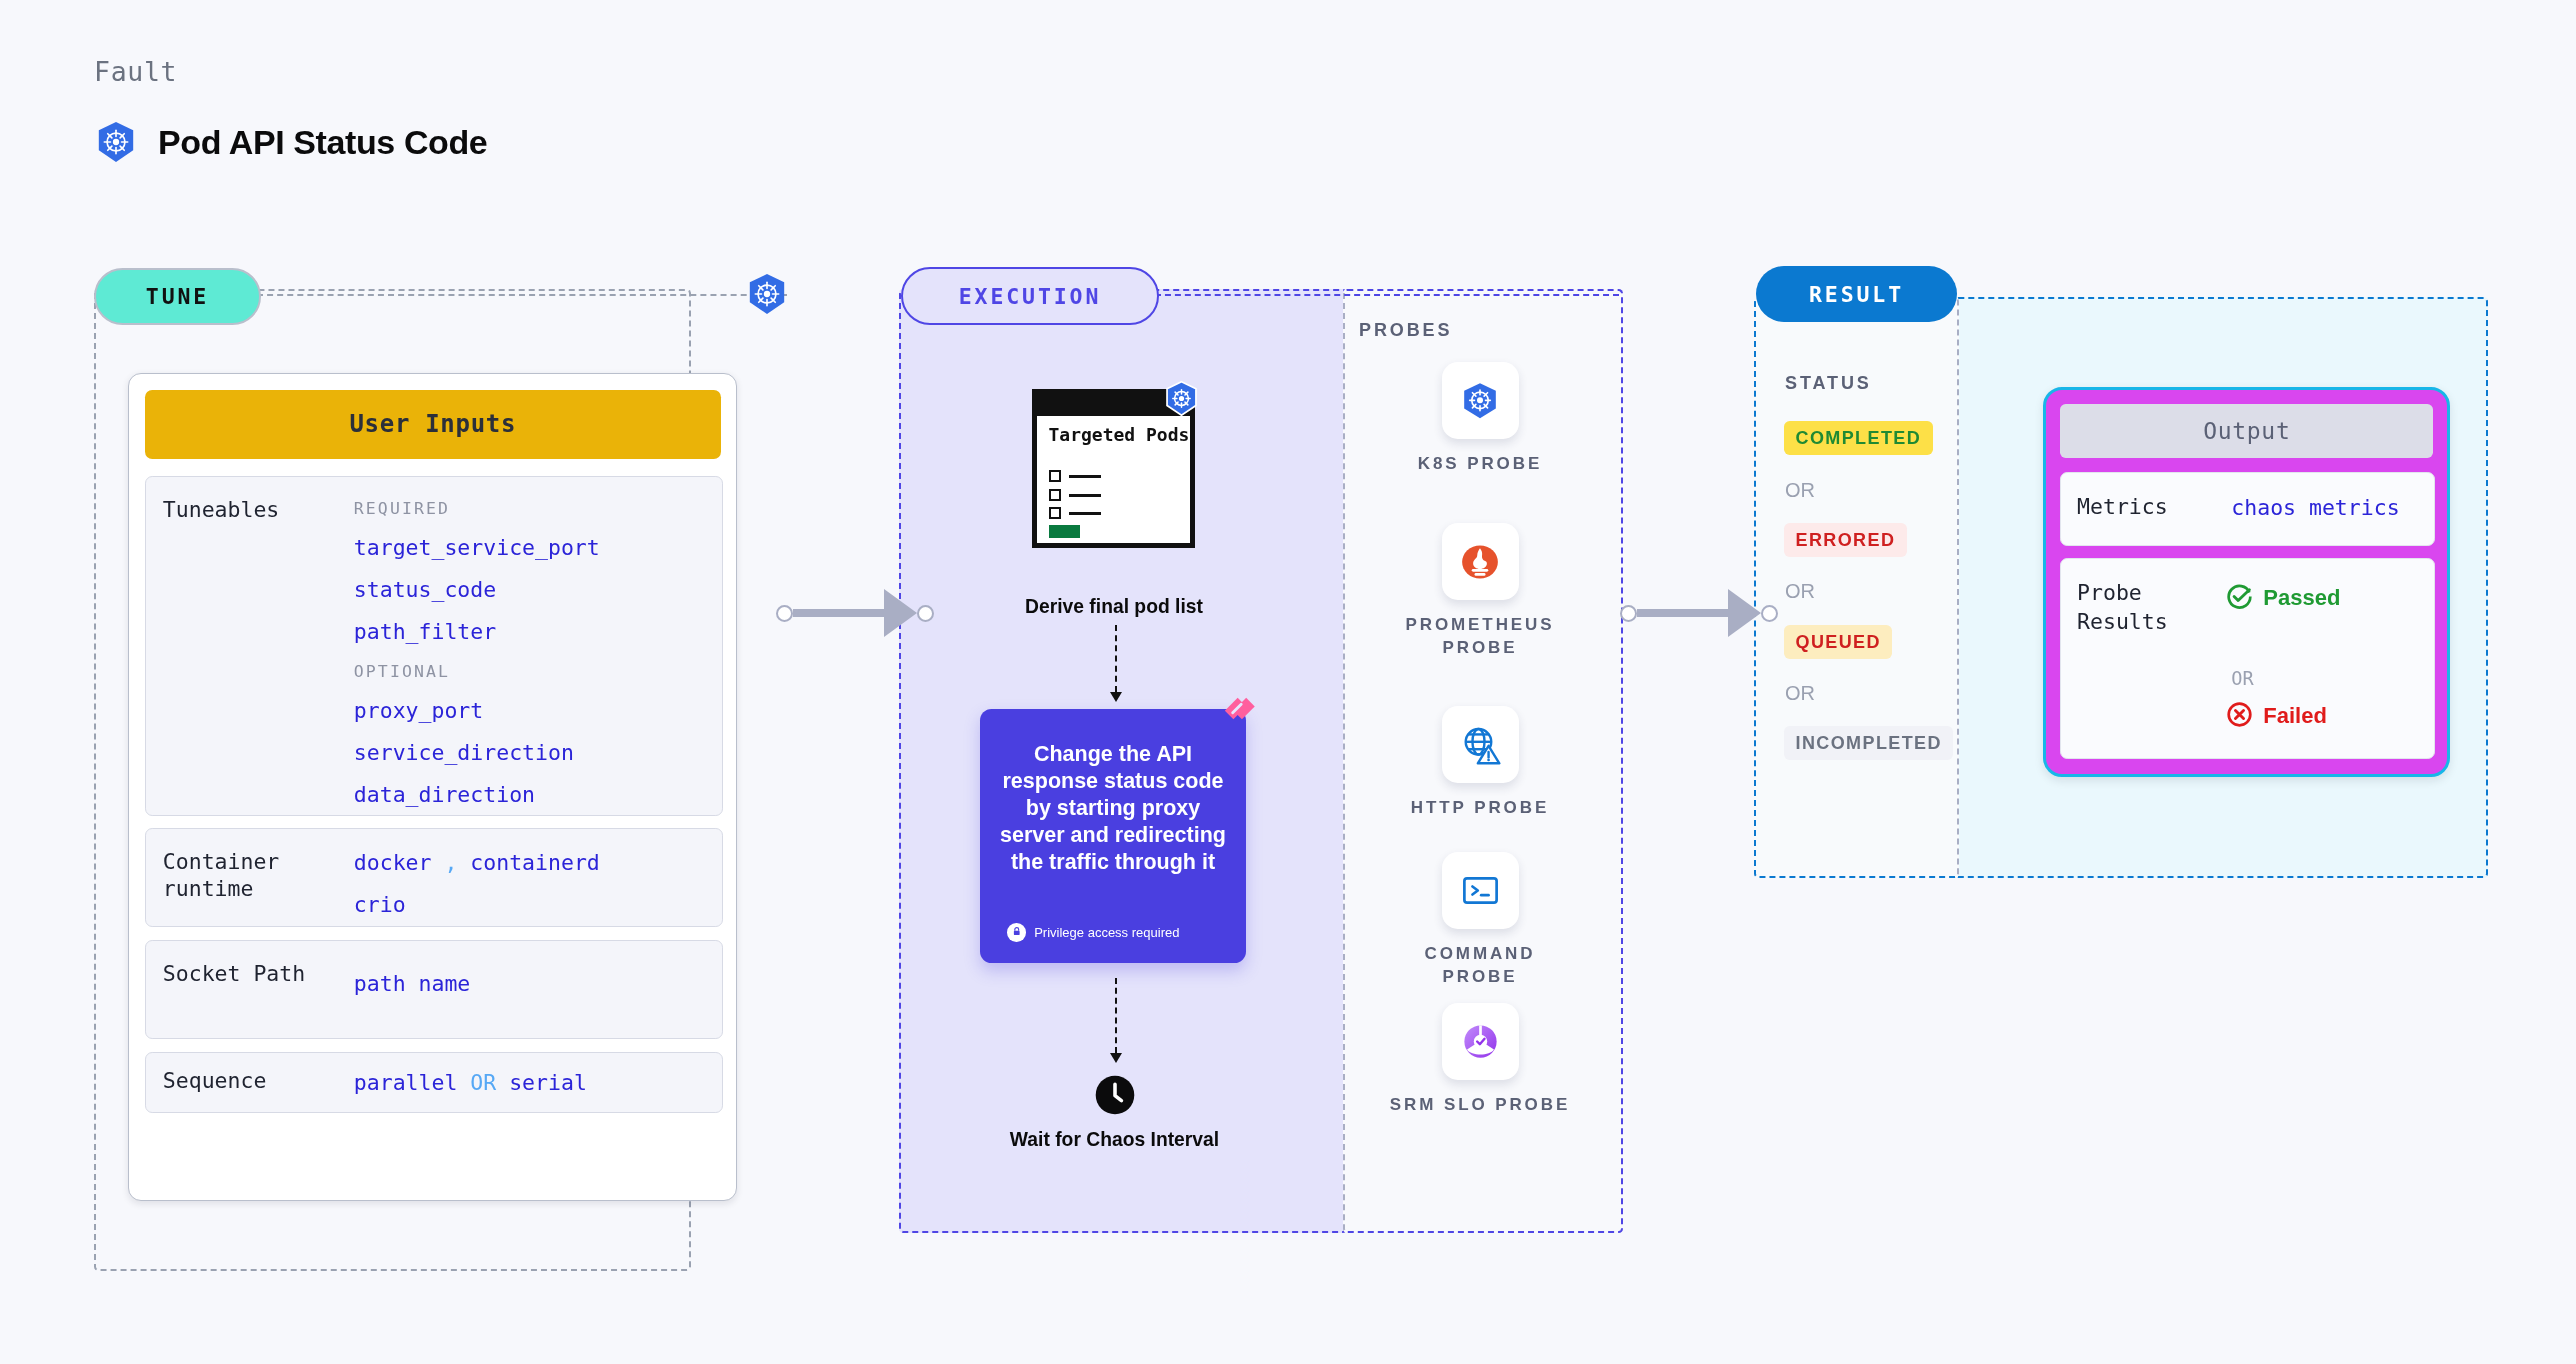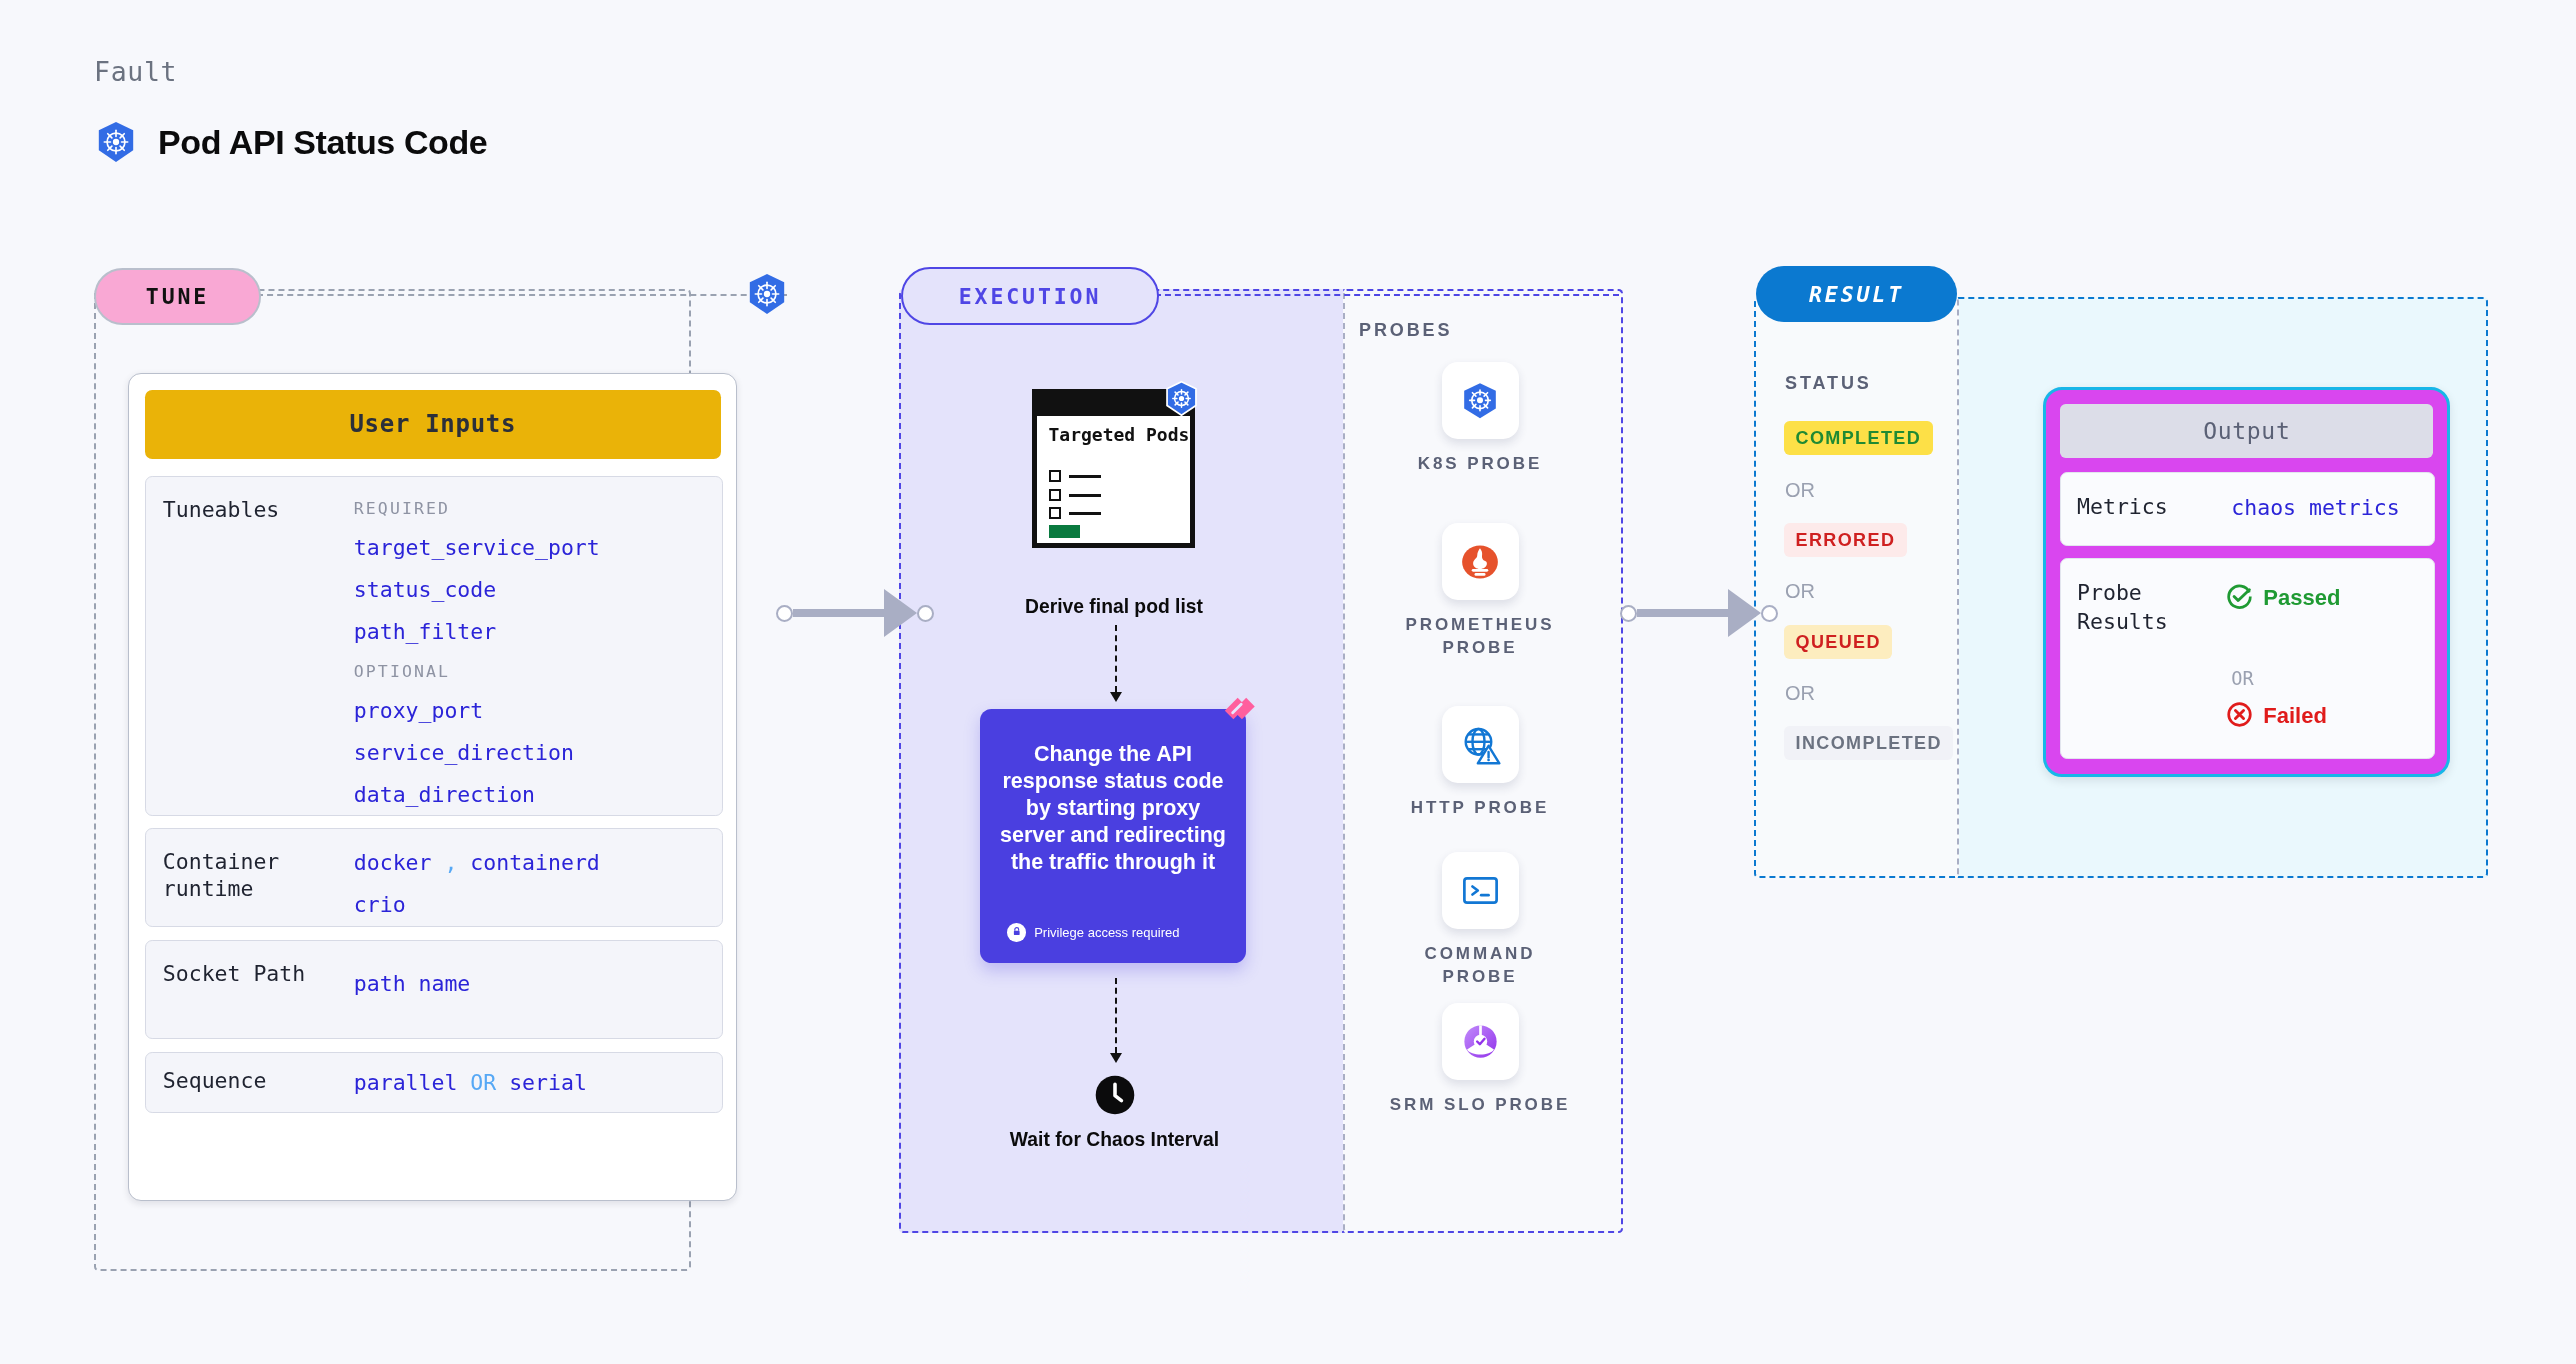--- a/index.html
+++ b/index.html
@@ -28,21 +28,21 @@
     font-weight:bold;letter-spacing:2.9px;z-index:6;
   }
 
   
   #tune-panel{
     position:absolute;left:94px;top:289px;width:593px;height:978px;
     border:2.1px dashed #9aa2b1;border-radius:4.3px;background:transparent;
   }
   #tune-tag{
     left:94px;top:268px;width:163px;height:53px;
-    background:#f9a8d4;border:2.1px solid #b9bfcc;color:#111;font-size:21.5px;
+    background:#5eead4;border:2.1px solid #b9bfcc;color:#111;font-size:21.5px;
   }
   #tune-dash{
     position:absolute;left:257px;top:294px;width:530px;height:0;
     border-top:2.1px dashed #9aa2b1;z-index:2;
   }
   #tune-k8s{position:absolute;left:745px;top:272px;width:44px;height:44px;z-index:7;}
 
   #user-inputs-card{
     position:absolute;left:128px;top:373px;width:607px;height:826px;
     background:#fff;border:1.4px solid #b9bfcc;border-radius:13px;
@@ -193,21 +193,21 @@
     position:absolute;left:1754px;top:297px;width:201px;height:577px;
     border:2.9px dashed #0b79d0;border-right:2.1px dashed #a9aec4;border-radius:4.3px;
     background:#f8fafc;
   }
   #result-right-panel{
     position:absolute;left:1954px;top:297px;width:532px;height:577px;
     border:2.9px dashed #0b79d0;border-left:none;border-radius:4.3px;background:#eaf8fd;
   }
   #result-tag{
     left:1756px;top:266px;width:201px;height:56px;
-    background:#0b79d0;border:none;color:#fff;font-size:21.5px;font-style:italic;
+    background:#0b79d0;border:none;color:#fff;font-size:21.5px;
   }
   #status-title{
     position:absolute;left:1785px;top:373px;font-size:18px;font-weight:bold;
     color:#5b6176;letter-spacing:2.9px;
   }
   .status-badge{
     position:absolute;left:1784px;border-radius:5.7px;display:flex;align-items:center;
     padding:0 11.5px;height:34px;font-size:18px;font-weight:bold;letter-spacing:1.4px;
   }
   .or-text{

